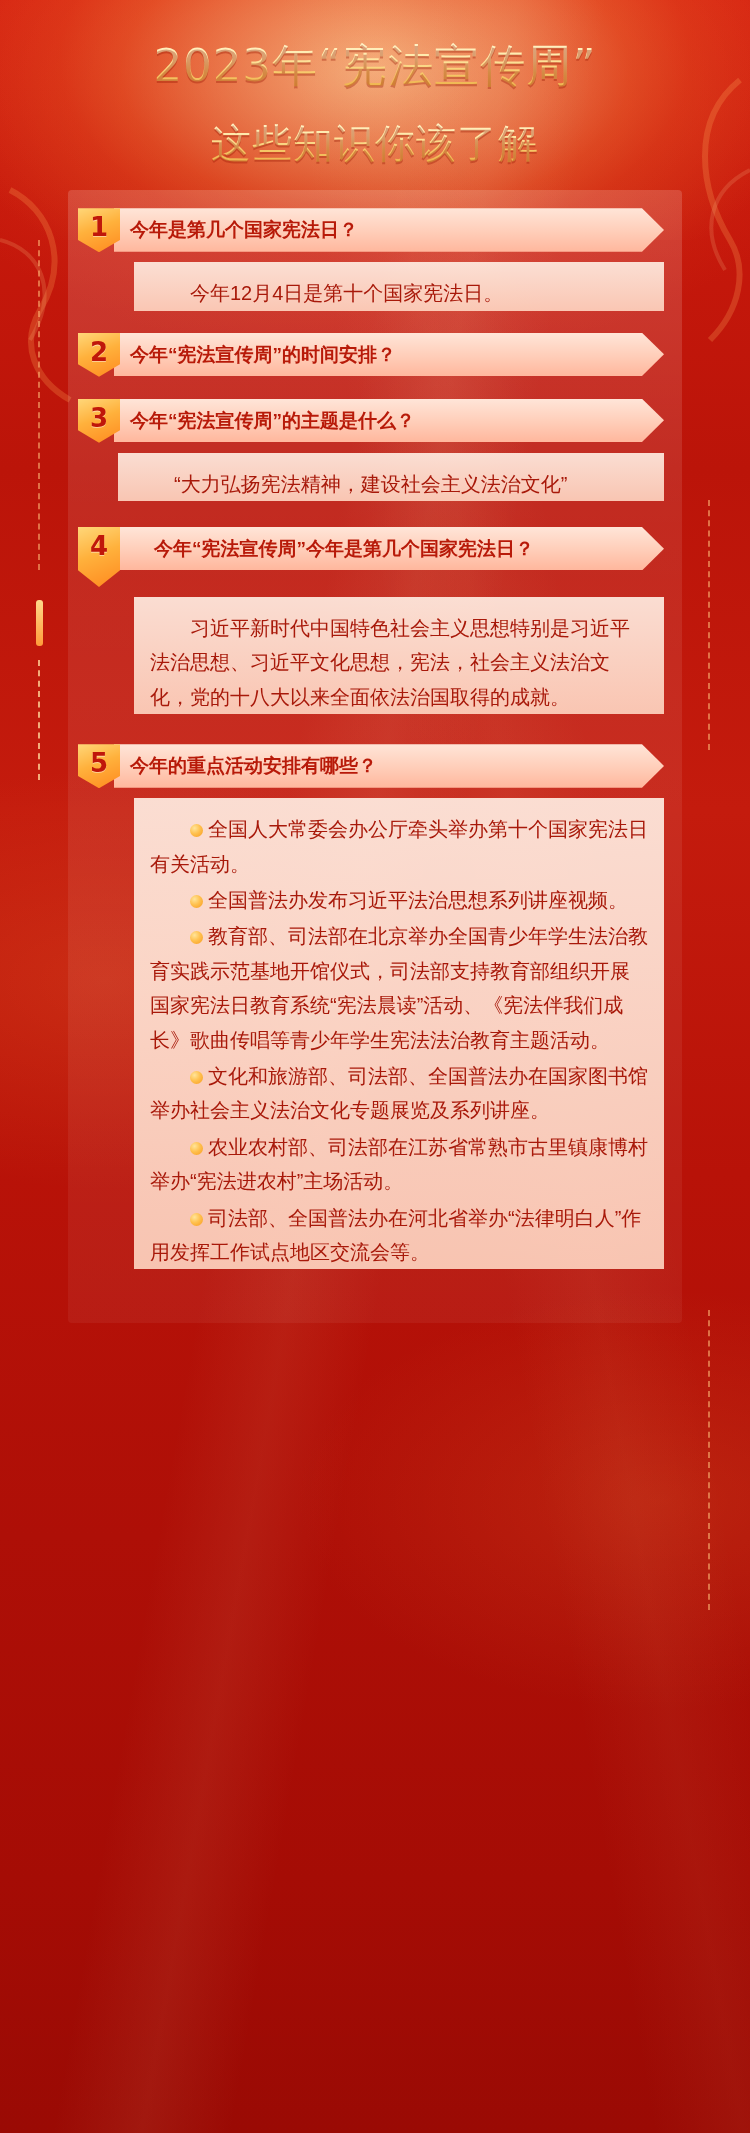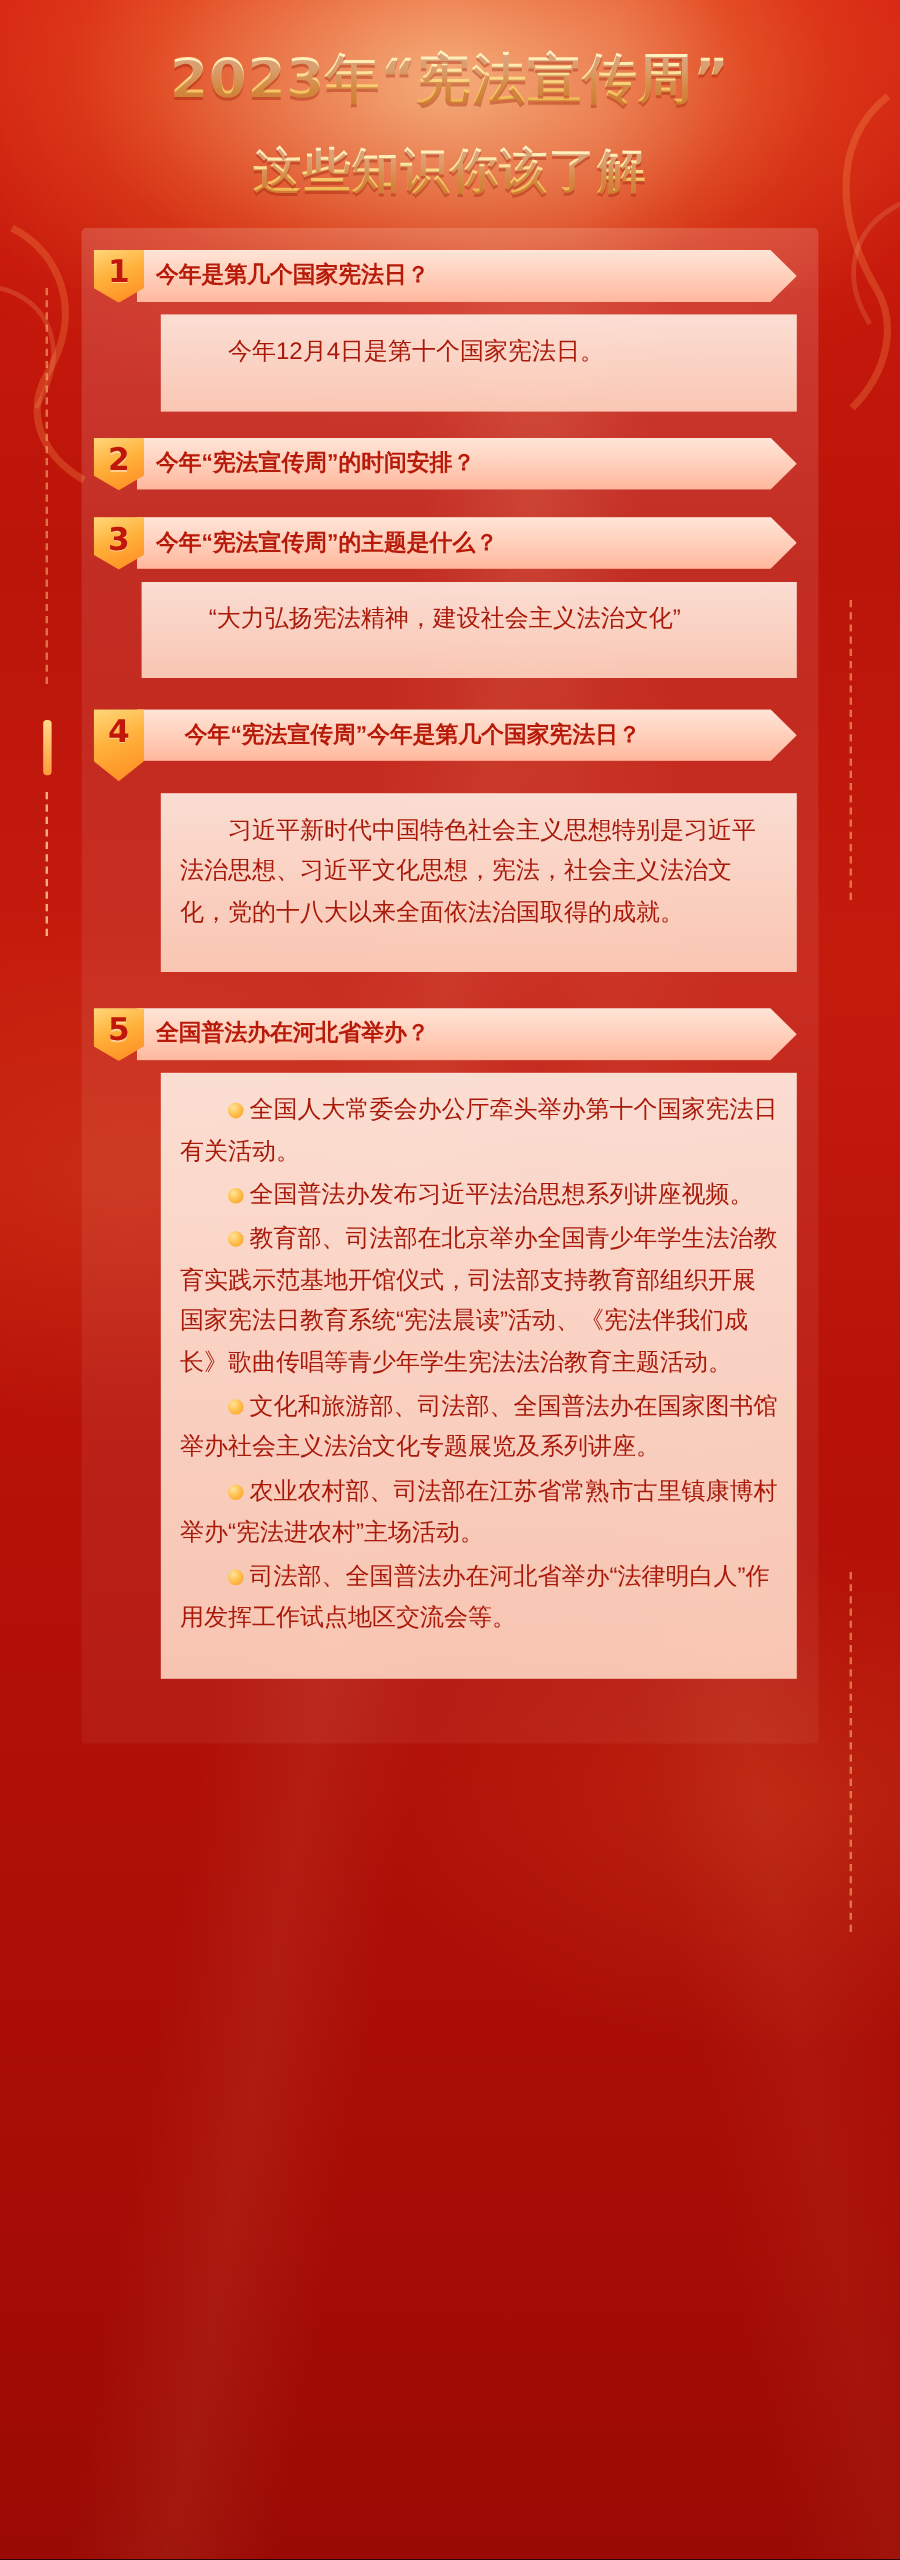--- a/index.html
+++ b/index.html
@@ -69,21 +69,21 @@
   }
 
   
   .header {
     position: relative;
     padding-top: 38px;
     text-align: center;
   }
   .title-1, .title-2 {
     font-family: "DejaVu Sans", "Liberation Sans", sans-serif;
-    font-weight: bold;
+    font-weight: normal;
     letter-spacing: 1px;
     line-height: 1.25;
   }
   .title-1 {
     font-size: 45px;
     background: linear-gradient(180deg, #fff6d2 0%, #ffe9a8 35%, #f7c96a 62%, #e9a93f 100%);
     -webkit-background-clip: text;
     background-clip: text;
     color: transparent;
     text-shadow: 0 2px 0 rgba(150,20,0,0.35);
@@ -154,21 +154,21 @@
   .q-banner.two-line {
     padding-top: 7px;
     padding-bottom: 7px;
   }
   .a-box {
     margin: 10px 0 0 56px;
     background: linear-gradient(180deg, rgba(255,236,225,0.92) 0%, rgba(255,214,194,0.90) 100%);
     color: #a8190a;
     font-size: 20px;
     line-height: 1.72;
-    padding: 14px 16px 32px 16px;
+    padding: 14px 16px 0 16px;
     text-indent: 40px;
     box-sizing: border-box;
   }
   .a-box.no-indent { text-indent: 0; }
   .bullet-list { list-style: none; margin: 0; padding: 0; text-indent: 0; }
   .bullet-list li {
     position: relative;
     margin: 0 0 2px 0;
     padding-left: 0;
     text-indent: 40px;
@@ -240,21 +240,21 @@
       <div class="q-row">
         <div class="num-badge" style="height:60px;">4</div>
         <div class="q-banner two-line" style="text-indent:24px;">今年“宪法宣传周”今年是第几个国家宪法日？</div>
       </div>
       <div class="a-box">习近平新时代中国特色社会主义思想特别是习近平法治思想、习近平文化思想，宪法，社会主义法治文化，党的十八大以来全面依法治国取得的成就。</div>
     </div>
 
     <div class="qa" style="margin-top:30px;">
       <div class="q-row">
         <div class="num-badge">5</div>
-        <div class="q-banner">全国普法办在河北省举办？</div>
+        <div class="q-banner">今年的重点活动安排有哪些？</div>
       </div>
       <div class="a-box no-indent">
         <ul class="bullet-list">
           <li><span class="dot"></span><span>全国人大常委会办公厅牵头举办第十个国家宪法日有关活动。</span></li>
           <li><span class="dot"></span><span>全国普法办发布习近平法治思想系列讲座视频。</span></li>
           <li><span class="dot"></span><span>教育部、司法部在北京举办全国青少年学生法治教育实践示范基地开馆仪式，司法部支持教育部组织开展国家宪法日教育系统“宪法晨读”活动、《宪法伴我们成长》歌曲传唱等青少年学生宪法法治教育主题活动。</span></li>
           <li><span class="dot"></span><span>文化和旅游部、司法部、全国普法办在国家图书馆举办社会主义法治文化专题展览及系列讲座。</span></li>
           <li><span class="dot"></span><span>农业农村部、司法部在江苏省常熟市古里镇康博村举办“宪法进农村”主场活动。</span></li>
           <li><span class="dot"></span><span>司法部、全国普法办在河北省举办“法律明白人”作用发挥工作试点地区交流会等。</span></li>
         </ul>

